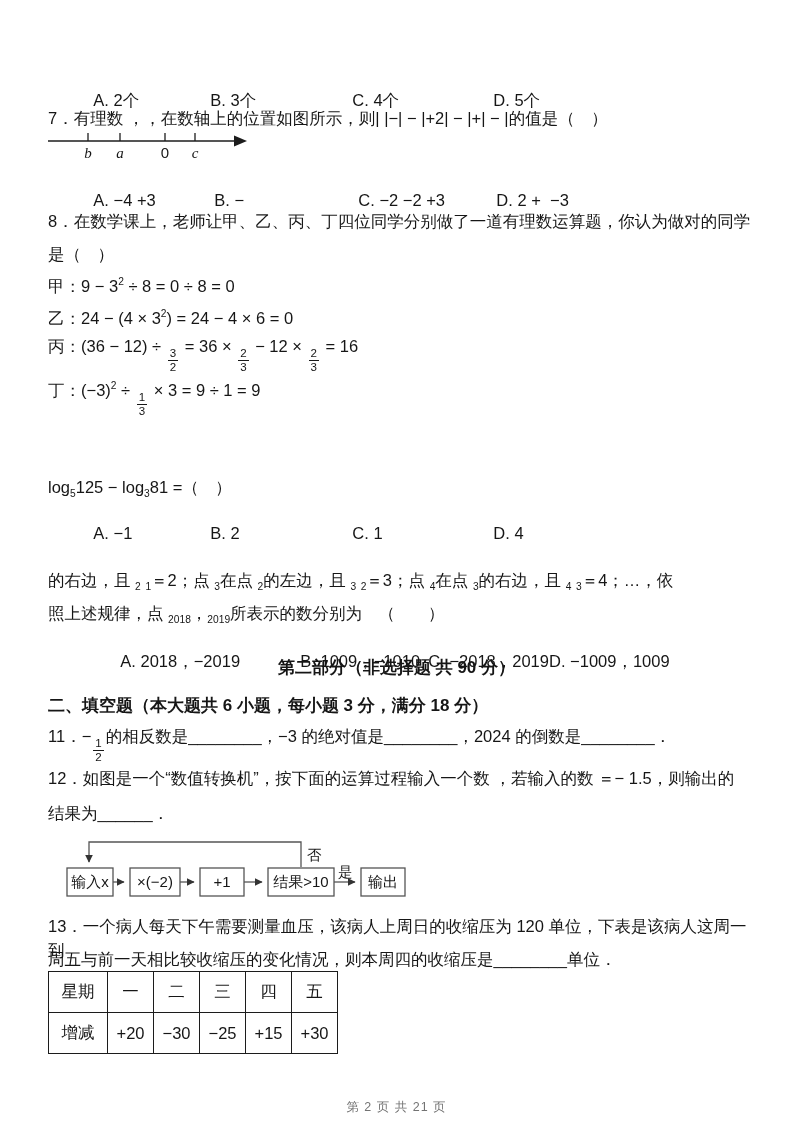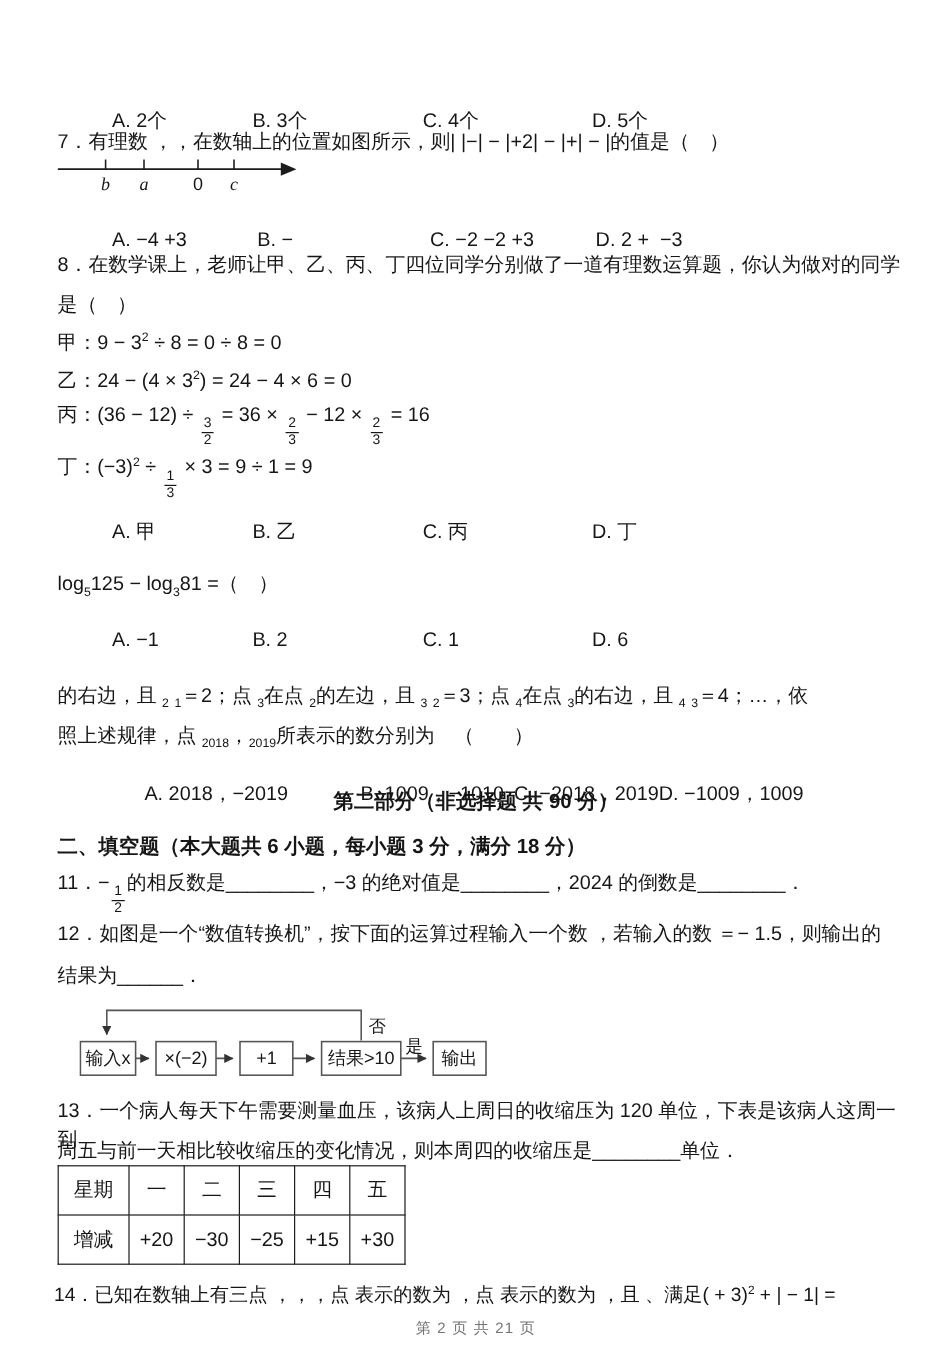--- a/index.html
+++ b/index.html
@@ -53,27 +53,24 @@
     <span class="q7w1">A. −4 +3</span><span class="q7w2">B. −</span><span class="q7w3">C. −2 −2 +3</span><span>D. 2 +  −3</span>
   </div>
 
   <div class="ln" style="top:193px">8．在数学课上，老师让甲、乙、丙、丁四位同学分别做了一道有理数运算题，你认为做对的同学</div>
   <div class="ln" style="top:226px">是（　）</div>
   <div class="ln" style="top:254px">甲：9 − 3<sup>2</sup> ÷ 8 = 0 ÷ 8 = 0</div>
   <div class="ln" style="top:286px">乙：24 − (4 × 3<sup>2</sup>) = 24 − 4 × 6 = 0</div>
   <div class="ln" style="top:318px">丙：(36 − 12) ÷ <span class="frac"><span class="fn">3</span><span class="fd">2</span></span> = 36 × <span class="frac"><span class="fn">2</span><span class="fd">3</span></span> − 12 × <span class="frac"><span class="fn">2</span><span class="fd">3</span></span> = 16</div>
   <div class="ln" style="top:358px">丁：(−3)<sup>2</sup> ÷ <span class="frac"><span class="fn">1</span><span class="fd">3</span></span> × 3 = 9 ÷ 1 = 9</div>
 
-  <div class="opts" style="top:397px">
-    <span class="w1">A. 甲</span><span class="w2">B. 乙</span><span class="w3">C. 丙</span><span>D. 丁</span>
-  </div>
 
   <div class="ln" style="top:459px">log<sub>5</sub>125 − log<sub>3</sub>81 =（　）</div>
   <div class="opts" style="top:489px">
-    <span class="w1">A. −1</span><span class="w2">B. 2</span><span class="w3">C. 1</span><span>D. 6</span>
+    <span class="w1">A. −1</span><span class="w2">B. 2</span><span class="w3">C. 1</span><span>D. 4</span>
   </div>
 
   <div class="ln" style="top:552px">的右边，且 <sub>2</sub> <sub>1</sub>＝2；点 <sub>3</sub>在点 <sub>2</sub>的左边，且 <sub>3</sub> <sub>2</sub>＝3；点 <sub>4</sub>在点 <sub>3</sub>的右边，且 <sub>4</sub> <sub>3</sub>＝4；…，依</div>
   <div class="ln" style="top:585px">照上述规律，点 <sub>2018</sub>，<sub>2019</sub>所表示的数分别为　（　　）</div>
   <div class="opts" style="top:616px">
     <span class="q10w1">A. 2018，−2019</span><span class="q10w2">B. 1009，−1010</span><span>C. −2018，2019</span><span>D. −1009，1009</span>
   </div>
 
   <div class="ln center bold" style="top:640px; font-size:17px">第二部分（非选择题 共 90 分）</div>
   <div class="ln bold" style="top:678px; font-size:17px">二、填空题（本大题共 6 小题，每小题 3 分，满分 18 分）</div>
@@ -125,17 +122,16 @@
         <td class="c0">增减</td>
         <td>+20</td>
         <td>−30</td>
         <td>−25</td>
         <td>+15</td>
         <td>+30</td>
       </tr>
     </tbody>
   </table>
 
-  <div class="ln" style="top:1048px; left:45px; font-size:16px">14．已知在数轴上有三点 ，，，点 表示的数为 ，点 表示的数为 ，且 、满足( + 3)<sup>2</sup> + | − 1| =</div>
 
   <div class="footer" style="top:1083px">第 2 页 共 21 页</div>
 
 </div>
 
 </body></html>

